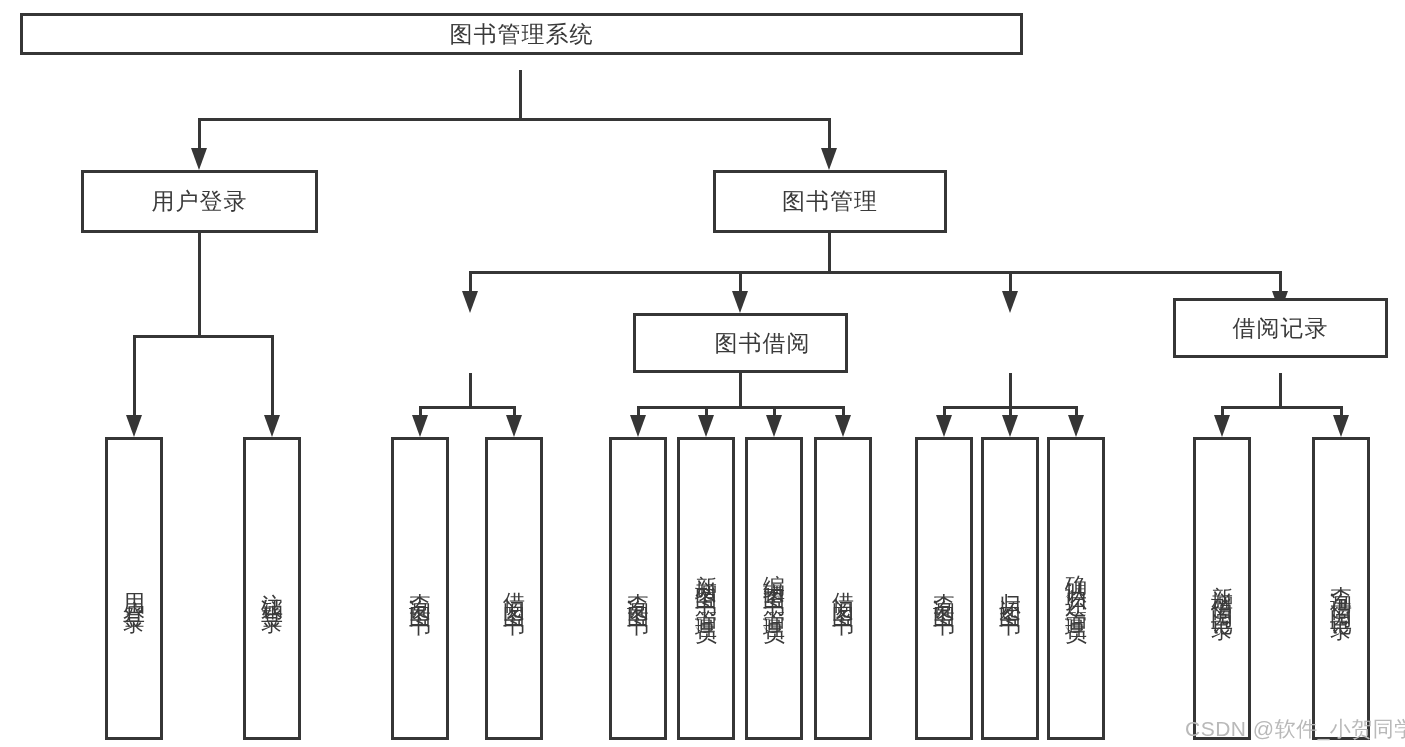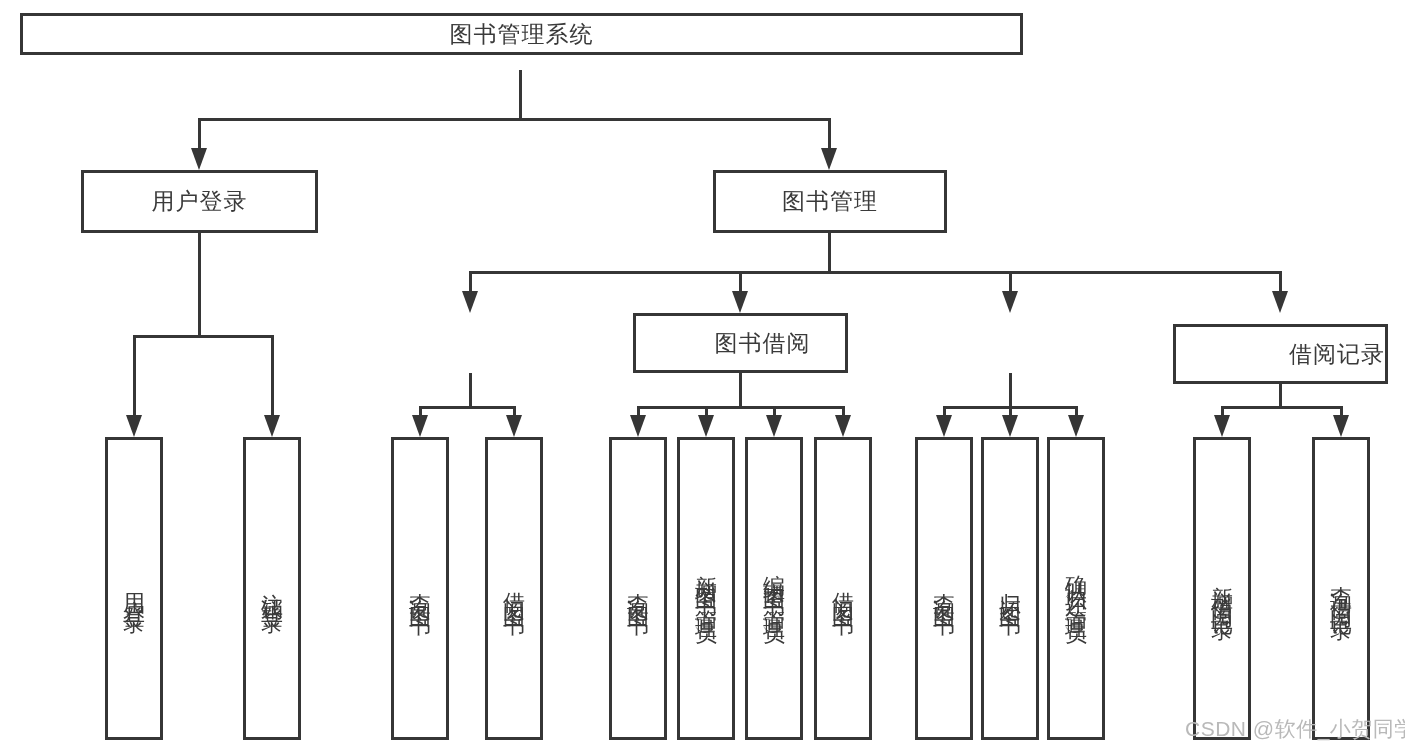--- a/index.html
+++ b/index.html
@@ -70,21 +70,21 @@
   <div class="node hnode" style="left:713px;top:170px;width:234px;height:63px;">
     <span>图书管理</span>
   </div>
 
 
   <div class="node hnode" style="left:633px;top:313px;width:215px;height:60px;padding-left:44px;">
     <span>图书借阅</span>
   </div>
 
 
-  <div class="node hnode" style="left:1173px;top:324px;width:215px;height:60px;justify-content:flex-end;">
+  <div class="node hnode" style="left:1173px;top:298px;width:215px;height:60px;">
     <span>借阅记录</span>
   </div>
 
   <div class="node vnode" style="left:105px;top:437px;width:58px;height:303px;">
     <span class="vtext">用户登录</span>
   </div>
   <div class="node vnode" style="left:243px;top:437px;width:58px;height:303px;">
     <span class="vtext">注销登录</span>
   </div>
 

